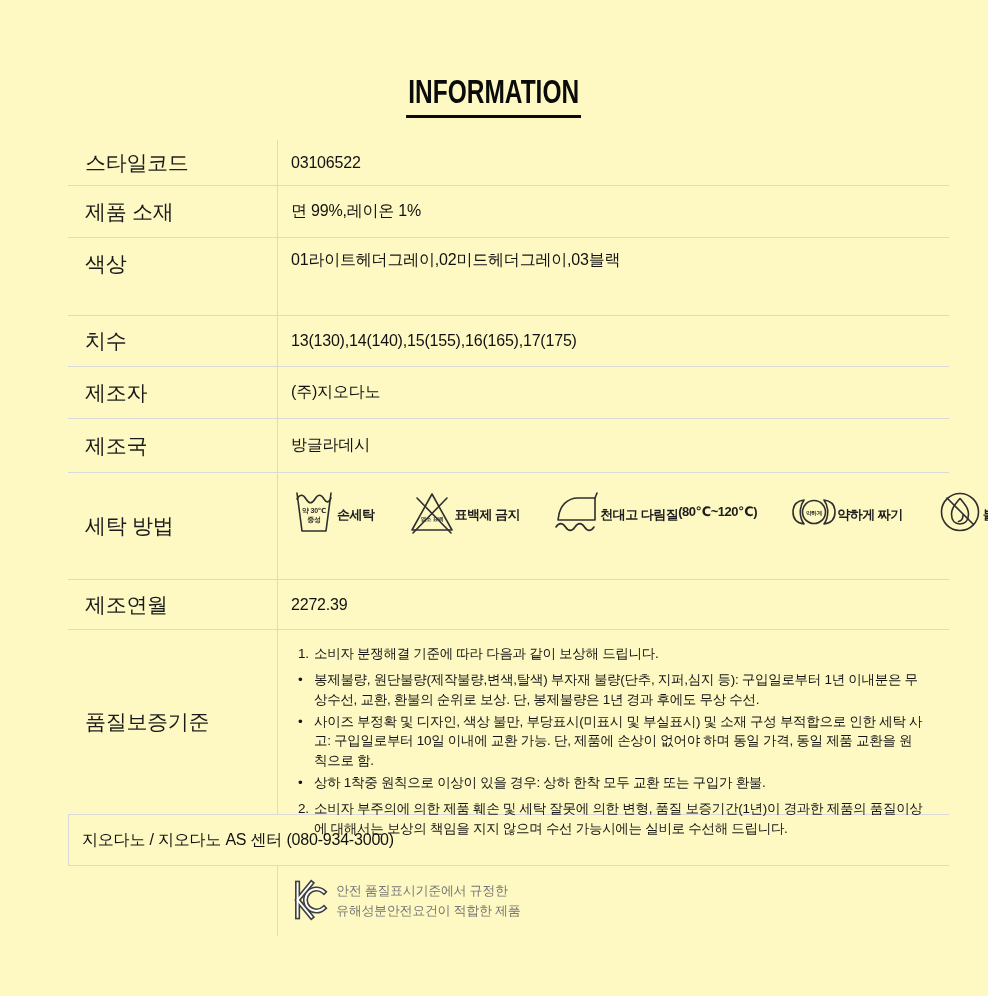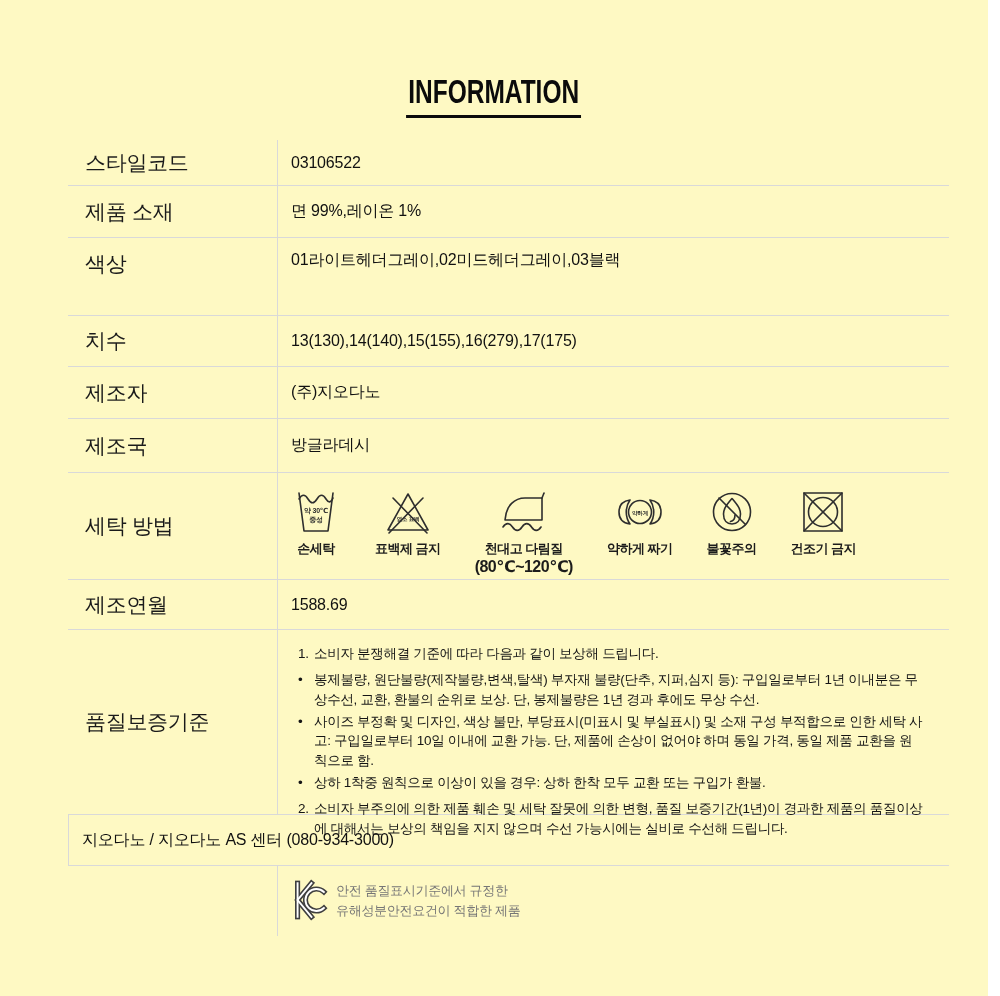--- a/index.html
+++ b/index.html
@@ -26,25 +26,25 @@
   .r-care{height:107px}.r-date{height:50px}.r-warranty{height:185px}
   .r-as{height:51px}.r-kc{height:70px;border-bottom:none}
 
   .r-color{align-items:flex-start;}
   .r-color .cell-label{padding-top:12px;}
   .r-color .cell-value{align-items:flex-start;padding-top:12px;}
 
   
   .r-care .cell-value{align-items:flex-start;padding-top:16px;}
   .care-icons{display:flex;gap:34px;}
-  .care-item{display:flex;flex-direction:column;align-items:center;min-width:50px;}
+  .care-item{display:flex;flex-direction:row;align-items:center;min-width:50px;}
   .care-item svg{display:block;}
   .care-label{margin-top:6px;font-size:13px;font-weight:700;color:#1c1c1c;
               letter-spacing:-0.5px;white-space:nowrap;text-align:center;line-height:1.25;}
-  .care-label2{font-size:16px;font-weight:700;color:#1c1c1c;letter-spacing:-0.5px;
+  .care-label2{font-size:13px;font-weight:700;color:#1c1c1c;letter-spacing:-0.5px;
                white-space:nowrap;line-height:1.25;}
   .care-glyph{stroke:#2e2e2e;stroke-width:1.6;fill:none;stroke-linecap:round;stroke-linejoin:round;}
   .care-text{fill:#2e2e2e;font-family:"Liberation Sans","DejaVu Sans",sans-serif;font-weight:700;}
 
   
   .r-warranty .cell-value{display:block;padding:14px 24px 10px 20px;}
   .w-item{display:flex;font-size:13.5px;line-height:1.47;color:#151515;letter-spacing:-0.3px;}
   .w-marker{flex:none;margin-right:5px;min-width:11px;}
   .w-text{flex:1;}
   .mb6{margin-bottom:6px;} .mb2{margin-bottom:2px;} .mt6{margin-top:6px;}
@@ -75,21 +75,21 @@
       <div class="cell-value">면 99%,레이온 1%</div>
     </div>
 
     <div class="row r-color">
       <div class="cell-label">색상</div>
       <div class="cell-value">01라이트헤더그레이,02미드헤더그레이,03블랙</div>
     </div>
 
     <div class="row r-size">
       <div class="cell-label">치수</div>
-      <div class="cell-value">13(130),14(140),15(155),16(279),17(175)</div>
+      <div class="cell-value">13(130),14(140),15(155),16(165),17(175)</div>
     </div>
 
     <div class="row r-maker">
       <div class="cell-label">제조자</div>
       <div class="cell-value">(주)지오다노</div>
     </div>
 
     <div class="row r-country">
       <div class="cell-label">제조국</div>
       <div class="cell-value">방글라데시</div>
@@ -159,21 +159,21 @@
             </svg>
             <div class="care-label">건조기 금지</div>
           </div>
 
         </div>
       </div>
     </div>
 
     <div class="row r-date">
       <div class="cell-label">제조연월</div>
-      <div class="cell-value">1588.69</div>
+      <div class="cell-value">2272.39</div>
     </div>
 
     <div class="row r-warranty">
       <div class="cell-label">품질보증기준</div>
       <div class="cell-value">
         <div class="w-item mb6">
           <span class="w-marker">1.</span>
           <span class="w-text">소비자 분쟁해결 기준에 따라 다음과 같이 보상해 드립니다.</span>
         </div>
         <div class="w-item mb2">

